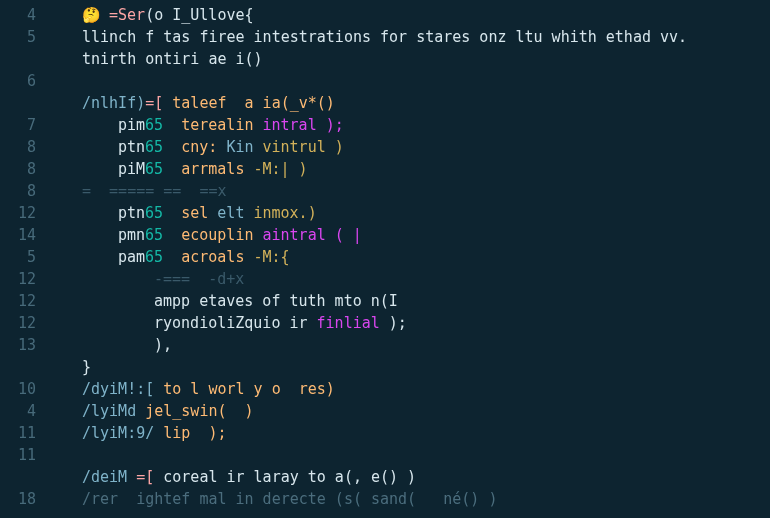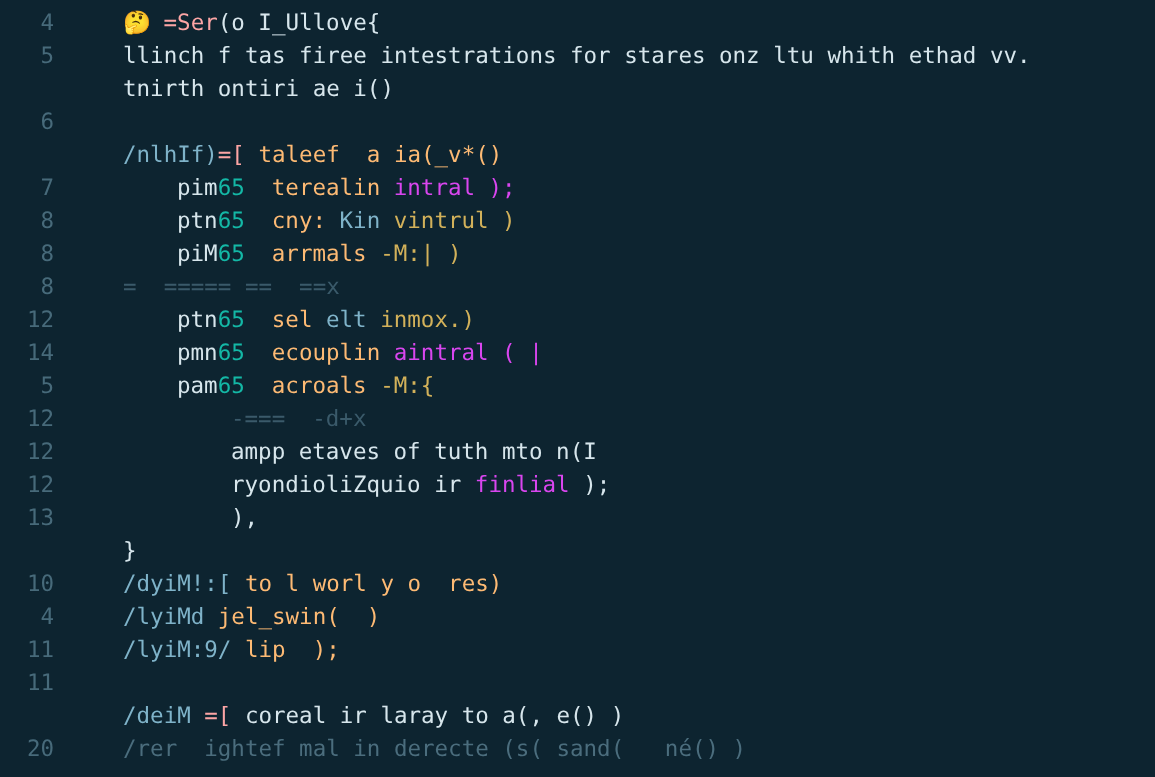--- a/index.html
+++ b/index.html
@@ -70,17 +70,17 @@
       <div class="ln">12</div>
       <div class="ln">12</div>
       <div class="ln">12</div>
       <div class="ln">13</div>
       <div class="ln"></div>
       <div class="ln">10</div>
       <div class="ln">4</div>
       <div class="ln">11</div>
       <div class="ln">11</div>
       <div class="ln"></div>
-      <div class="ln">20</div>
+      <div class="ln">18</div>
       <div class="ln"></div>
     </div>
   <div class="code"><div class="row"><span class="emoji">🤔</span> <span class="c-op">=Ser</span><span class="c-id">(o I_Ullove{</span></div><div class="row"><span class="c-id">llinch f tas firee intestrations for stares onz ltu whith ethad vv.</span></div><div class="row"><span class="c-id">tnirth ontiri ae i()</span></div><div class="row"></div><div class="row"><span class="c-pale">/nlhIf)</span><span class="c-op">=[</span> <span class="c-fn">taleef  a ia(_v*()</span></div><div class="row i2"><span class="c-id">pim</span><span class="c-num">65</span>  <span class="c-fn">terealin</span> <span class="c-st2">intral );</span></div><div class="row i2"><span class="c-id">ptn</span><span class="c-num">65</span>  <span class="c-fn">cny:</span> <span class="c-pale">Kin</span> <span class="c-str">vintrul )</span></div><div class="row i2"><span class="c-id">piM</span><span class="c-num">65</span>  <span class="c-fn">arrmals</span> <span class="c-str">-M:| )</span></div><div class="row i1"><span class="c-dim">=  ===== ==  ==x</span></div><div class="row i2"><span class="c-id">ptn</span><span class="c-num">65</span>  <span class="c-fn">sel</span> <span class="c-pale">elt</span> <span class="c-str">inmox.)</span></div><div class="row i2"><span class="c-id">pmn</span><span class="c-num">65</span>  <span class="c-fn">ecouplin</span> <span class="c-st2">aintral ( |</span></div><div class="row i2"><span class="c-id">pam</span><span class="c-num">65</span>  <span class="c-fn">acroals</span> <span class="c-str">-M:{</span></div><div class="row i3"><span class="c-dim">-===  -d+x</span></div><div class="row i3"><span class="c-id">ampp etaves of tuth mto n(I</span></div><div class="row i3"><span class="c-id">ryondioliZquio ir</span> <span class="c-st2">finlial</span><span class="c-id"> );</span></div><div class="row i3"><span class="c-id">),</span></div><div class="row"><span class="c-id">}</span></div><div class="row"><span class="c-pale">/dyiM!:[</span> <span class="c-fn">to l worl y o  res)</span></div><div class="row"><span class="c-pale">/lyiMd</span> <span class="c-fn">jel_swin(  )</span></div><div class="row"><span class="c-pale">/lyiM:9/</span> <span class="c-fn">lip  );</span></div><div class="row"></div><div class="row"><span class="c-pale">/deiM</span> <span class="c-op">=[</span> <span class="c-id">coreal ir laray to a(, e() )</span></div><div class="row"><span class="c-cmt">/rer  ightef mal in derecte (s( sand(   né() )</span></div></div>
 </div>
 
 </body></html>

